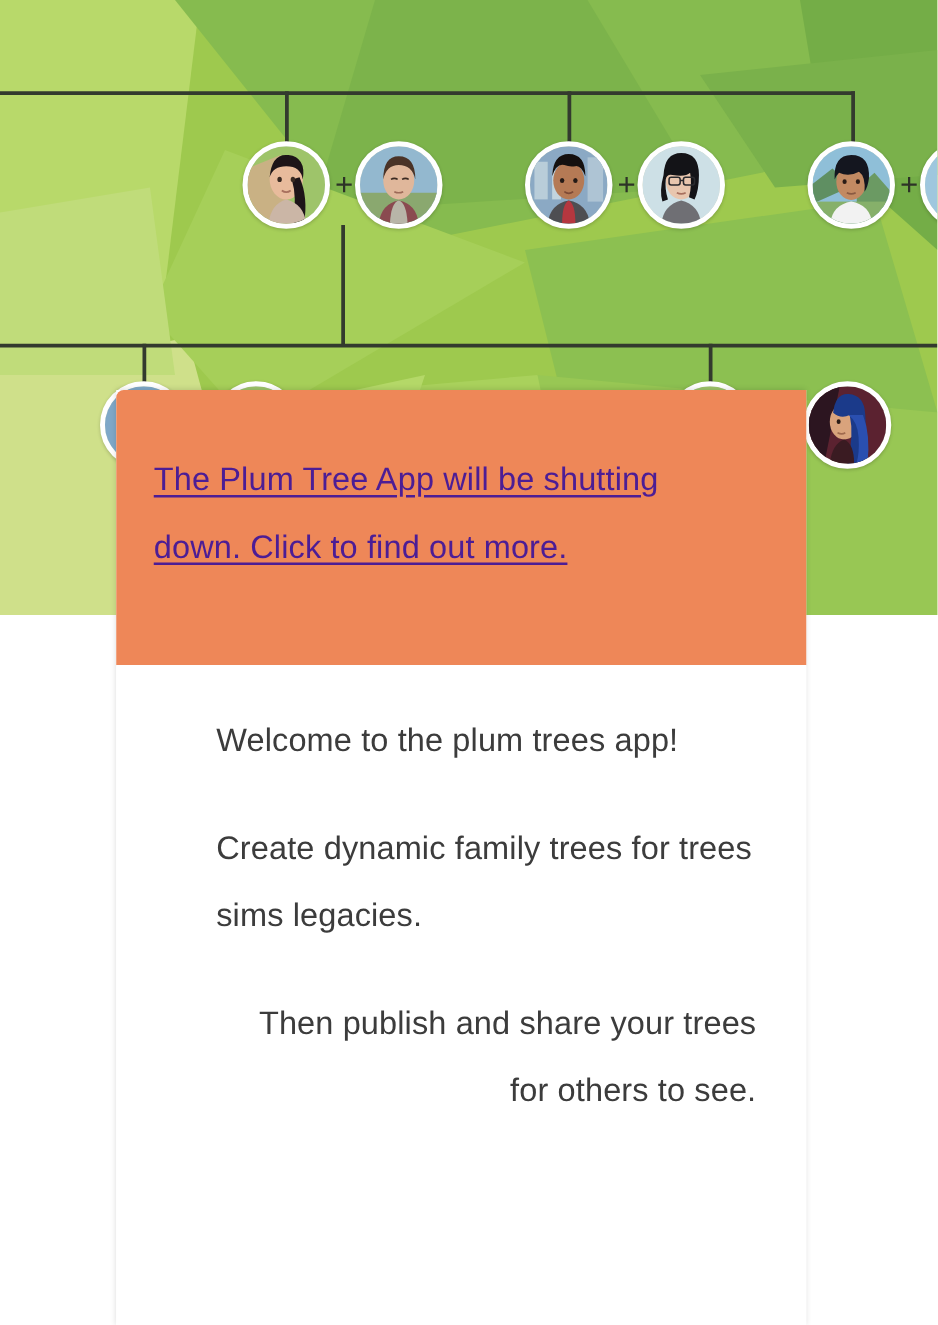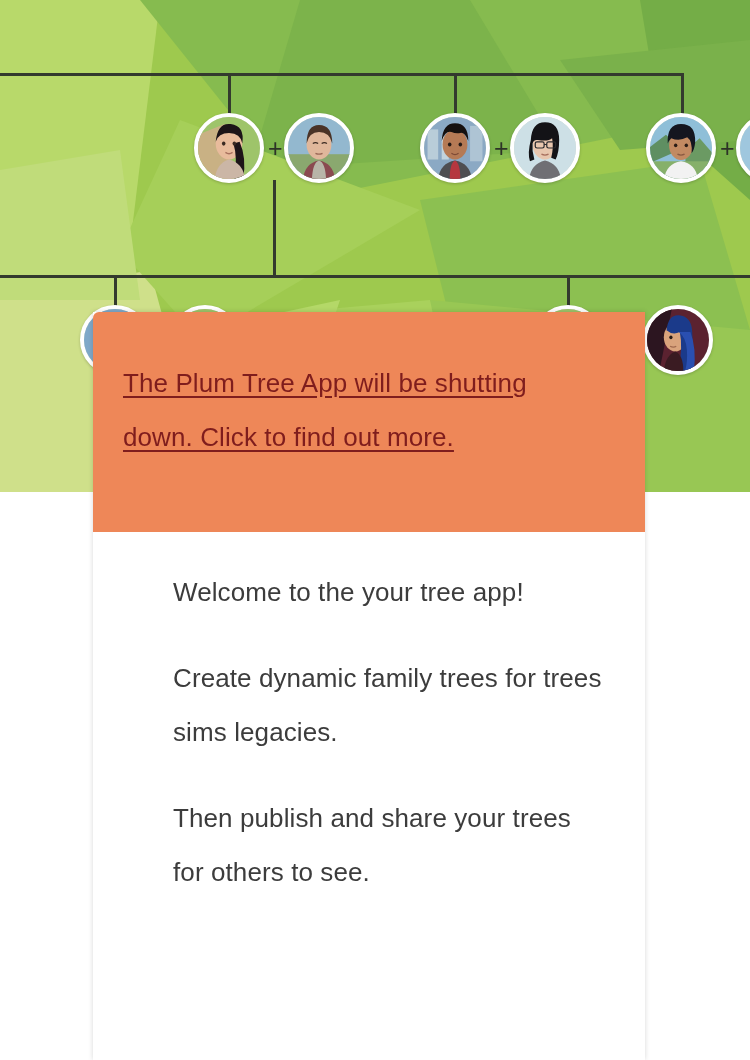--- a/index.html
+++ b/index.html
@@ -78,21 +78,21 @@
     left: 0; top: 0;
     width: 552px;
     height: 220px;
     background: #ee8758;
     border-top-left-radius: 6px;
     padding: 44px 60px 0 30px;
   }
 
   #shutdown-link {
     display: block;
-    color: #7f1d1d;
+    color: #4c1d95;
     font-size: 26px;
     line-height: 54px;
     text-decoration: underline;
     text-underline-offset: 4px;
     letter-spacing: 0.1px;
     cursor: pointer;
   }
 
   #panel-body {
     position: absolute;
@@ -104,21 +104,21 @@
     padding: 32px 40px 0 80px;
   }
 
   .panel-paragraph {
     color: #3c3c3c;
     font-size: 26px;
     line-height: 54px;
     margin-bottom: 32px;
     letter-spacing: 0.1px;
   }
-  .panel-paragraph:last-child { margin-bottom: 0; }
+  .panel-paragraph:last-child { margin-bottom: 0; text-align: right; }
 
   
   #lower-white {
     position: absolute;
     left: 0;
     top: 492px;
     width: 750px;
     height: 568px;
     background: #ffffff;
     z-index: -1;
@@ -276,18 +276,18 @@
 
 <div id="lower-white"></div>
 
 <aside id="side-panel">
 
   <div id="shutdown-banner">
     <a id="shutdown-link" href="#">The Plum Tree App will be shutting down. Click to find out more.</a>
   </div>
 
   <div id="panel-body">
-    <p class="panel-paragraph">Welcome to the your tree app!</p>
+    <p class="panel-paragraph">Welcome to the plum trees app!</p>
     <p class="panel-paragraph">Create dynamic family trees for trees sims legacies.</p>
     <p class="panel-paragraph">Then publish and share your trees for others to see.</p>
   </div>
 
 </aside>
 
 </body></html>

